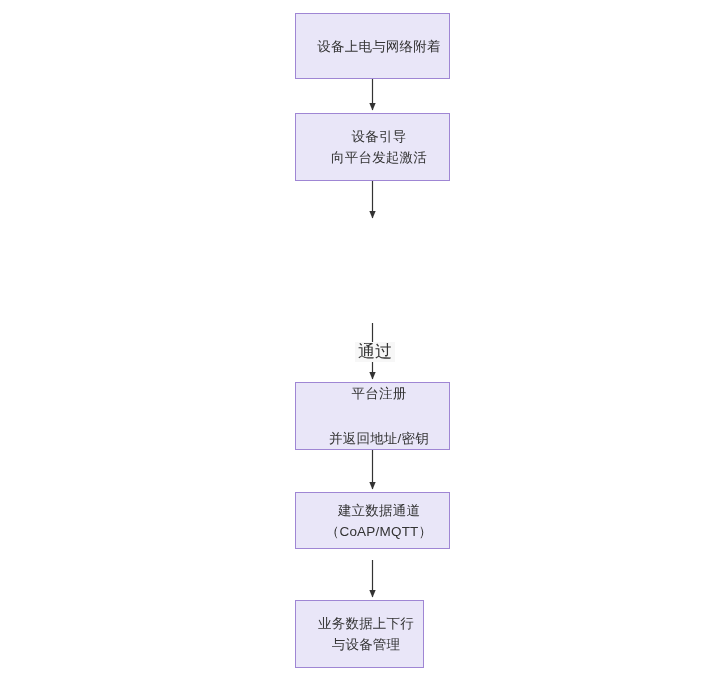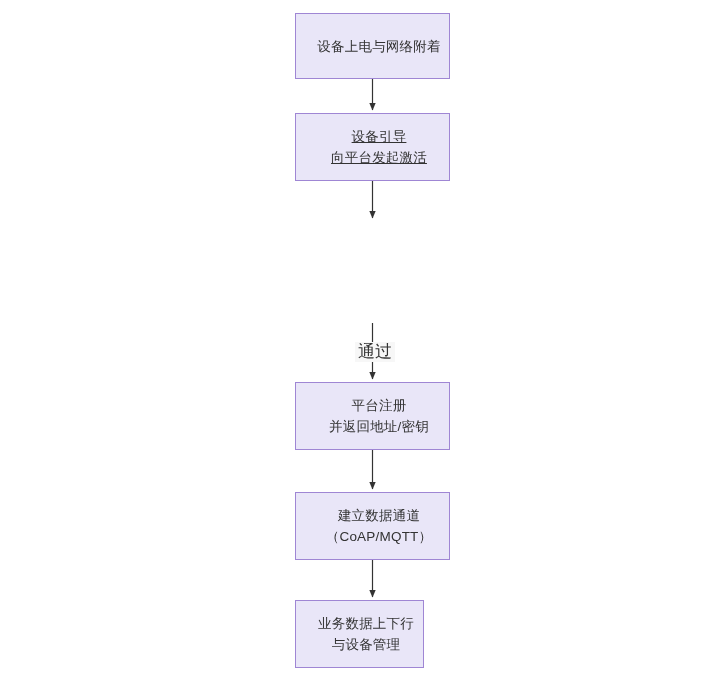--- a/index.html
+++ b/index.html
@@ -107,36 +107,36 @@
 
     <line x1="372.5" y1="450" x2="372.5" y2="489" stroke="#333333" stroke-width="1.2" marker-end="url(#arrowhead)"></line>
 
     <line x1="372.5" y1="560" x2="372.5" y2="597" stroke="#333333" stroke-width="1.2" marker-end="url(#arrowhead)"></line>
   </svg>
 
   <div class="node node-process" style="left:295px; top:13px; width:155px; height:66px;">
     <span class="node-line">设备上电与网络附着</span>
   </div>
 
-  <div class="node node-process" style="left:295px; top:113px; width:155px; height:68px;text-decoration:underline;">
+  <div class="node node-process" style="left:295px; top:113px; width:155px; height:68px;">
     <span class="node-line">设备引导</span>
     <span class="node-line">向平台发起激活</span>
   </div>
 
 
   <div class="edge-label" style="left:355px; top:342px;">
     <span>通过</span>
   </div>
 
-  <div class="node node-process" style="left:295px; top:382px; width:155px; height:68px;">
+  <div class="node node-process" style="left:295px; top:382px; width:155px; height:68px;justify-content:space-between;">
     <span class="node-line">平台注册</span>
     <span class="node-line">并返回地址/密钥</span>
   </div>
 
-  <div class="node node-process" style="left:295px; top:492px; width:155px; height:68px;">
+  <div class="node node-process" style="left:295px; top:492px; width:155px; height:57px;">
     <span class="node-line">建立数据通道</span>
     <span class="node-line">（CoAP/MQTT）</span>
   </div>
 
   <div class="node node-process" style="left:295px; top:600px; width:129px; height:68px;">
     <span class="node-line">业务数据上下行</span>
     <span class="node-line">与设备管理</span>
   </div>
 
 </div>

